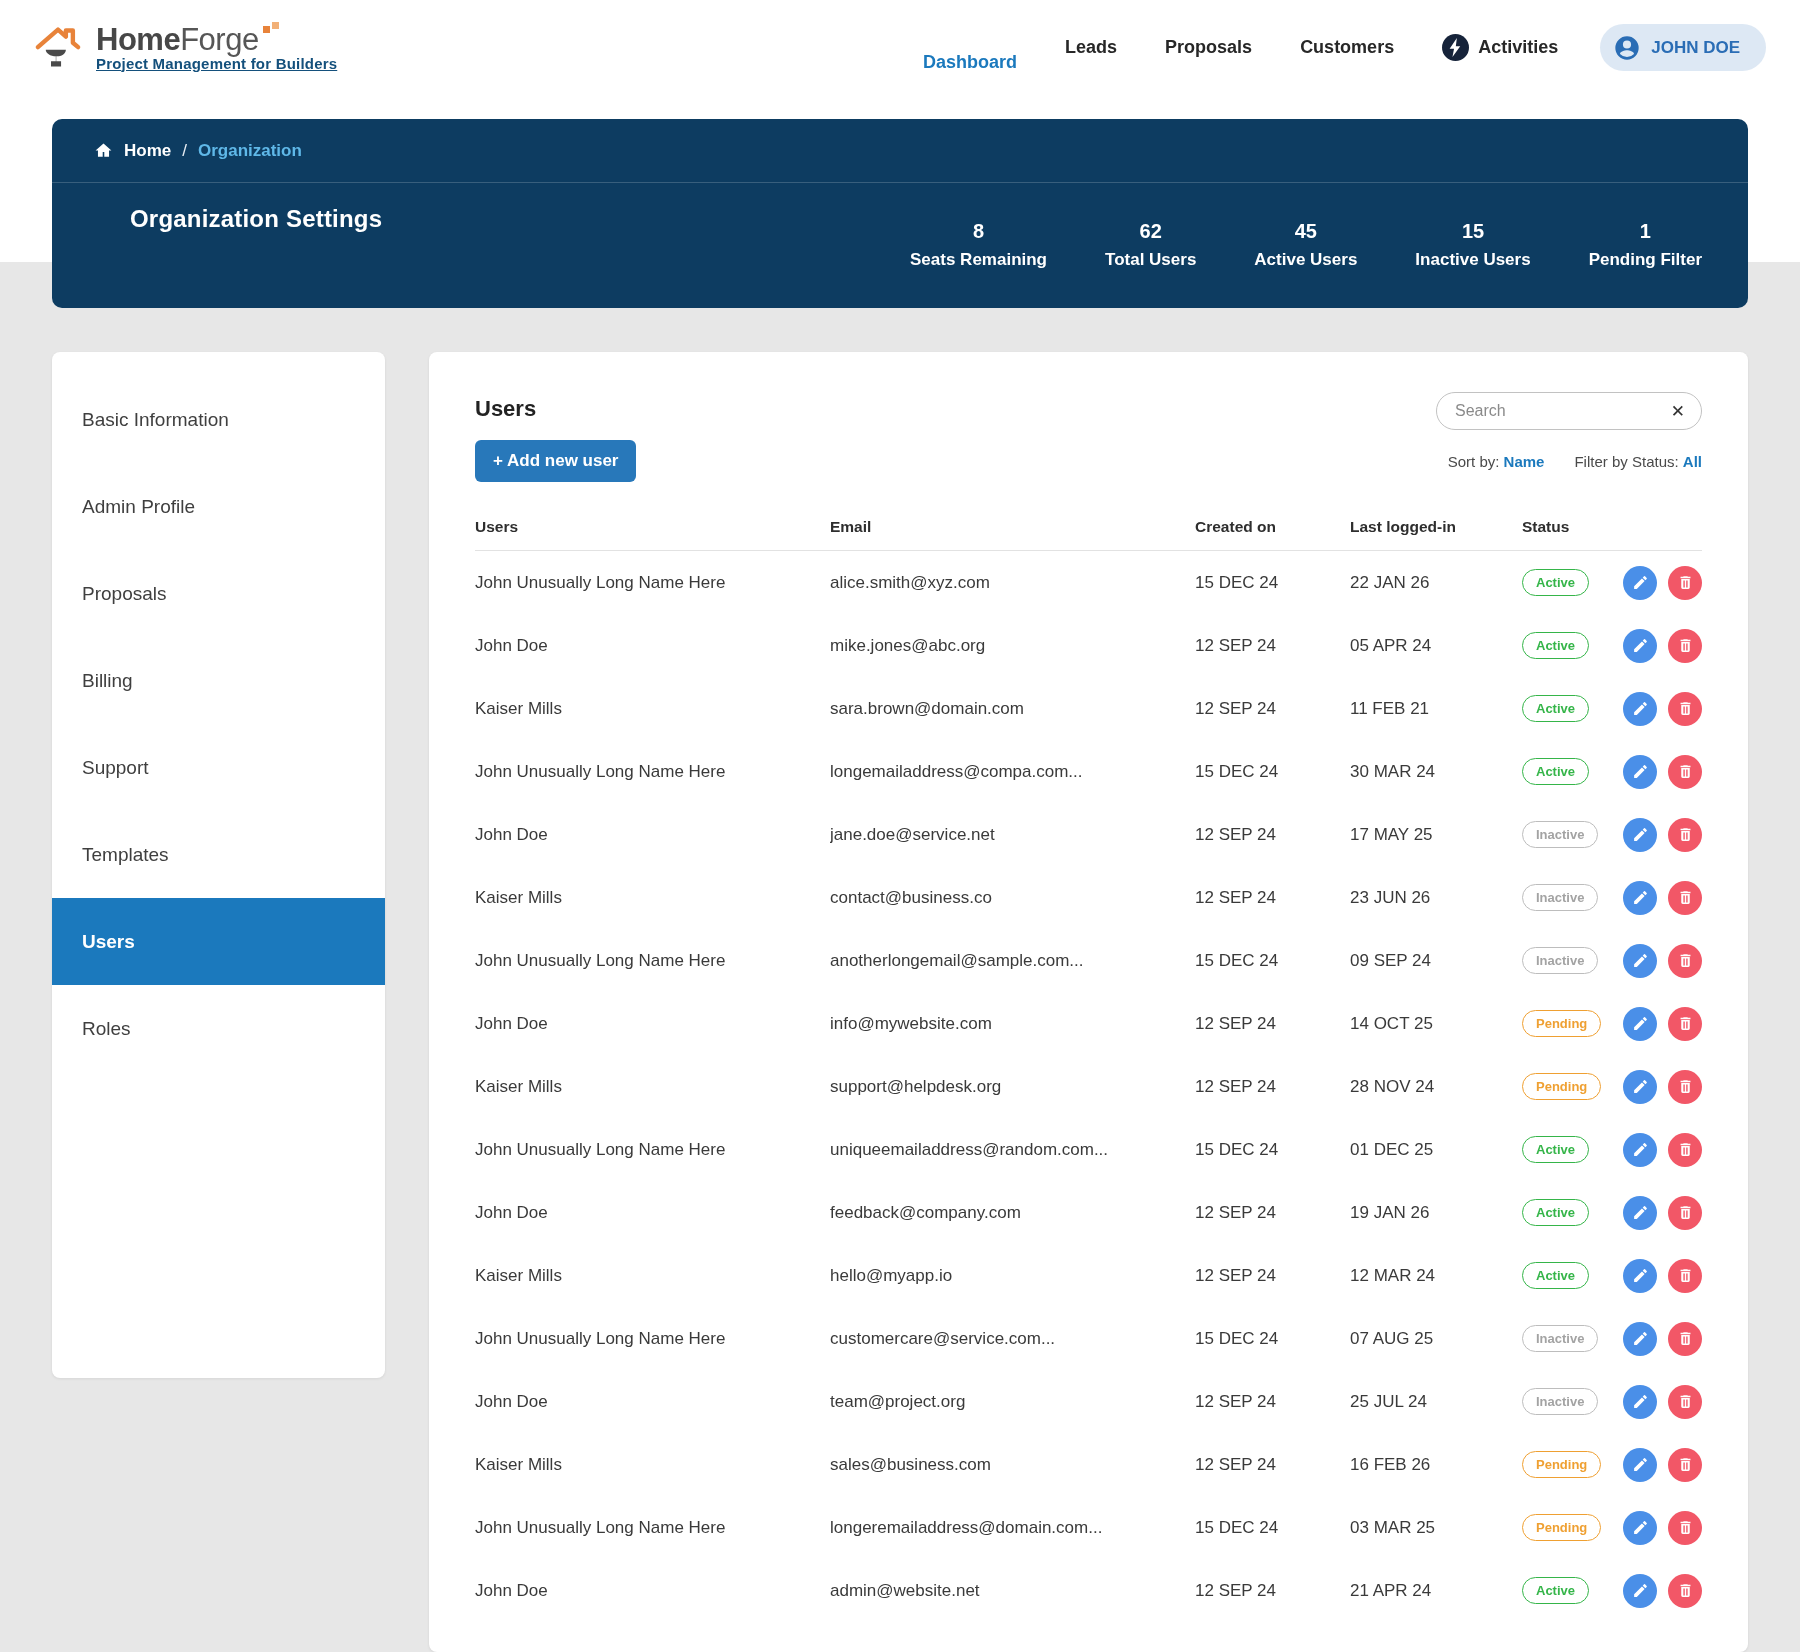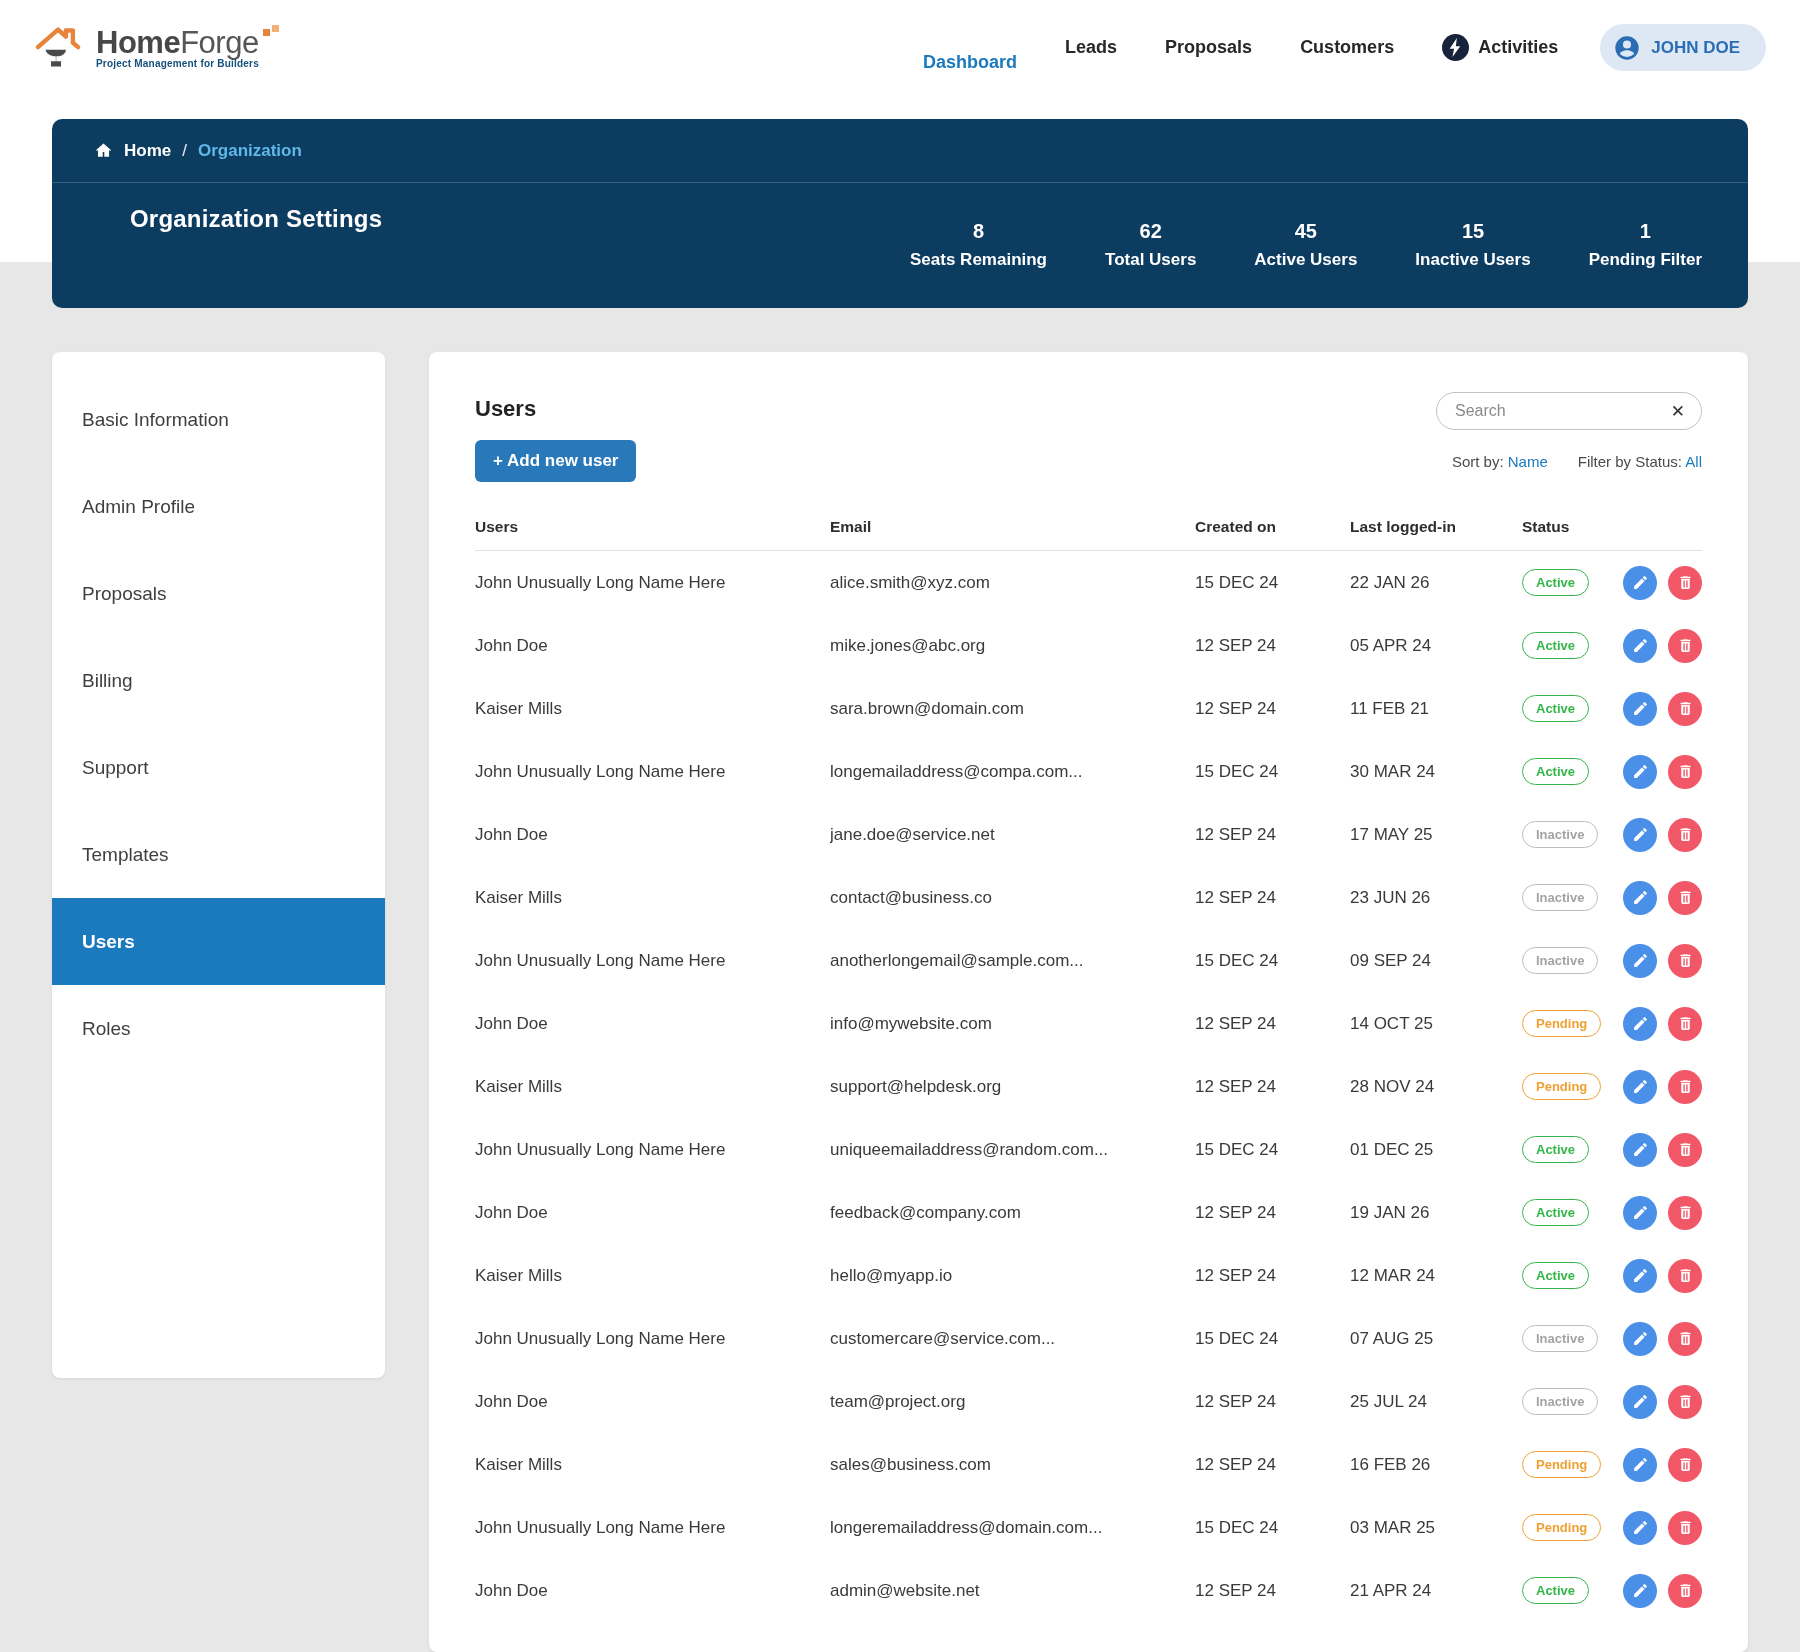--- a/index.html
+++ b/index.html
@@ -23,21 +23,21 @@
     padding: 0 34px 0 30px;
   }
   .logo { display: flex; align-items: center; gap: 10px; cursor: pointer; }
   .logo-icon svg { width: 56px; height: 56px; display: block; }
   .logo-text { display: flex; flex-direction: column; }
   .logo-line { display: flex; align-items: flex-start; line-height: 1; }
   .logo-bold { font-size: 31px; font-weight: bold; color: #474747; letter-spacing: -0.5px; }
   .logo-light { font-size: 31px; font-weight: 400; color: #565656; letter-spacing: -0.5px; }
   .accent-squares { width: 7px; height: 7px; background: var(--orange, #e8833a); margin: 2px 0 0 4px;
     box-shadow: 9px -4px 0 #f2b077; display: inline-block; }
-  .logo-tagline { font-size: 10px; font-weight: bold; color: #14507c; margin-top: 0; letter-spacing: 0.2px; }
+  .logo-tagline { font-size: 15px; font-weight: bold; color: #14507c; margin-top: 0; letter-spacing: 0.2px; text-decoration: underline; }
 
   .main-nav { margin-left: auto; display: flex; align-items: center; gap: 48px; margin-right: 42px; }
   .nav-item { display: flex; align-items: center; gap: 9px; font-size: 18px; font-weight: bold;
     color: #272727; cursor: pointer; text-decoration: none; }
   .nav-item.active { color: var(--blue, #1b79bd); margin-top: 29px; }
   .nav-icon svg { width: 27px; height: 27px; display: block; }
 
   .user-pill {
     display: flex; align-items: center; gap: 10px; height: 47px; padding: 0 26px 0 13px;
     background: #dde8f4; border: none; border-radius: 24px; cursor: pointer;
@@ -99,21 +99,21 @@
   }
   .searchbox input::placeholder { color: #8a8a8a; }
   .search-clear { border: none; background: none; font-size: 17px; color: #333; cursor: pointer; line-height: 1; padding: 2px; }
 
   .toolbar-row { display: flex; align-items: center; justify-content: space-between; margin-top: 10px; }
   .add-btn {
     background: var(--button-blue, #2878ba); color: #fff; border: none; border-radius: 6px;
     font-family: inherit; font-size: 17px; font-weight: bold; padding: 11px 18px; cursor: pointer;
   }
   .sortbar { display: flex; gap: 30px; font-size: 15px; color: #4a4a4a; align-items: center; }
-  .sortbar .link { color: var(--blue, #1b79bd); font-weight: normal; cursor: pointer; text-decoration: none; }
+  .sortbar .link { color: var(--blue, #1b79bd); font-weight: bold; cursor: pointer; text-decoration: none; }
 
   .tgrid {
     display: grid;
     grid-template-columns: 355px 365px 155px 172px 96px 1fr;
     align-items: center;
   }
   .thead { margin-top: 36px; padding-bottom: 14px; border-bottom: 1px solid #e2e2e2; }
   .th { font-size: 15.5px; font-weight: bold; color: #2e2e2e; }
   .trow { height: 63px; }
   .td { font-size: 17px; color: #3a3a3a; padding-right: 12px; overflow: hidden; white-space: nowrap; text-overflow: ellipsis; }

